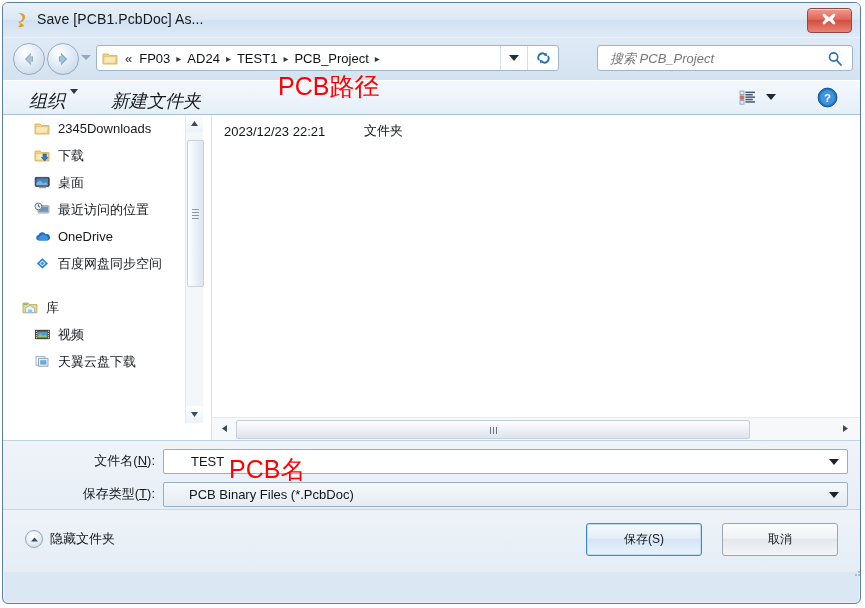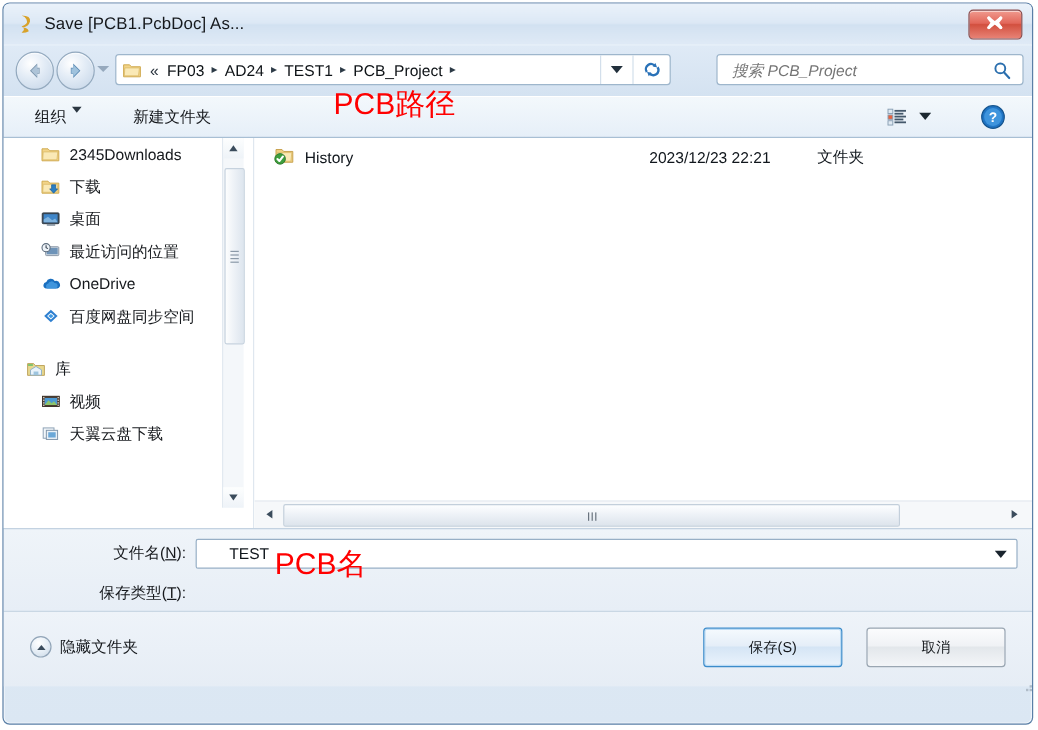--- a/index.html
+++ b/index.html
@@ -130,22 +130,22 @@
   
   .cmdbar {
     position: relative;
     height: 33px;
     background: linear-gradient(180deg,#f3f8fc 0%, #e6eff8 100%);
     border-top: 1px solid #ffffff;
     border-bottom: 1px solid #a8bfd4;
   }
   .cmd-item {
     position: absolute; top: 8px;
-    font-size: 13px; color: #15181c; cursor: pointer;
-    display: flex; align-items: flex-start; gap: 5px;
+    font-size: 18px; color: #15181c; cursor: pointer;
+    display: flex; align-items: flex-start; gap: 5px; font-style: italic;
   }
   .cmd-organize { left: 26px; }
   .cmd-newfolder { left: 108px; }
   .cmd-tri { width:0;height:0;border-left:4px solid transparent;border-right:4px solid transparent;border-top:5px solid #2b3742; }
   .view-icon { position:absolute; right:104px; top:8px; cursor:pointer; }
   .view-tri { position:absolute; right:84px; top:13px; width:0;height:0;
               border-left:5px solid transparent;border-right:5px solid transparent;border-top:6px solid #1c2830; cursor:pointer;}
   .help-btn { position:absolute; right:22px; top:6px; cursor:pointer; }
 
   
@@ -555,31 +555,20 @@
           <svg width="9" height="7" viewBox="0 0 9 7">
               <path d="M4.5 6 L1 1 L8 1 Z" fill="#3b4c5c"></path>
             </svg>
         </div>
       </div>
     </div>
 
     <div class="filepane">
 
       <div class="file-row">
-        <div class="file-name">
-          <span>
-            <svg width="18" height="16" viewBox="0 0 18 16">
-              <path d="M2 2.6 L7 2.6 L8.4 4.2 L16 4.2 L16 13.2 L2 13.2 Z" fill="#f0d182" stroke="#c7a04c" stroke-width="0.8"></path>
-              <path d="M3 5.2 L15.2 5.2 L14.4 12.4 L2.6 12.4 Z" fill="#fae9b6" stroke="#d9b863" stroke-width="0.6"></path>
-              <circle cx="5.4" cy="10.4" r="4.4" fill="#3e9e3e" stroke="#2c7a2c" stroke-width="0.8"></circle>
-              <path d="M3.2 10.5 L4.8 12.2 L7.8 8.4" stroke="#ffffff" stroke-width="1.7" fill="none" stroke-linecap="round" stroke-linejoin="round"></path>
-            </svg>
-          </span>
-          <span>History</span>
-        </div>
         <div class="file-date">2023/12/23 22:21</div>
         <div class="file-type">文件夹</div>
       </div>
 
       <div class="hscroll">
         <div class="hs-arrow hs-left">
           <svg width="7" height="9" viewBox="0 0 7 9">
               <path d="M1 4.5 L6 1 L6 8 Z" fill="#3b4c5c"></path>
             </svg>
         </div>
@@ -600,20 +589,24 @@
   <div class="formarea">
     <div class="form-row fr1">
       <span class="form-label"><span>文件名(</span><u>N</u><span>):</span></span>
       <span class="combo combo-white">
         <input type="text" value="TEST" style="">
         <span class="combo-arrow"></span>
       </span>
     </div>
     <div class="form-row fr2">
       <span class="form-label"><span>保存类型(</span><u>T</u><span>):</span></span>
+      <span class="combo combo-grey">
+        <span class="combo-text">PCB Binary Files (*.PcbDoc)</span>
+        <span class="combo-arrow"></span>
+      </span>
     </div>
   </div>
 
   <div class="footer">
     <span class="hidefolders">
       <span class="hf-circle">
         <svg width="9" height="7" viewBox="0 0 9 7">
             <path d="M4.5 1.4 L8 5.6 L1 5.6 Z" fill="#3b4c5c"></path>
           </svg>
       </span>

